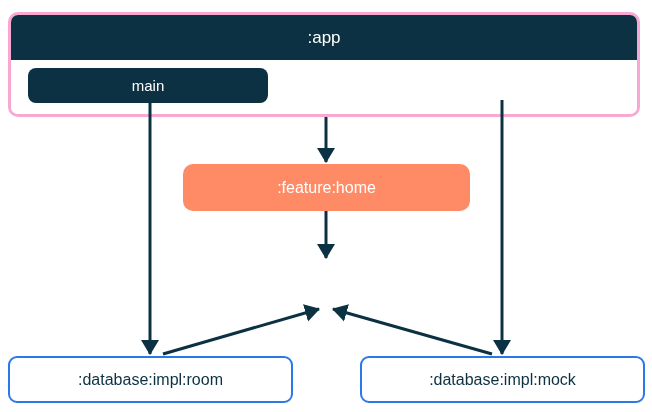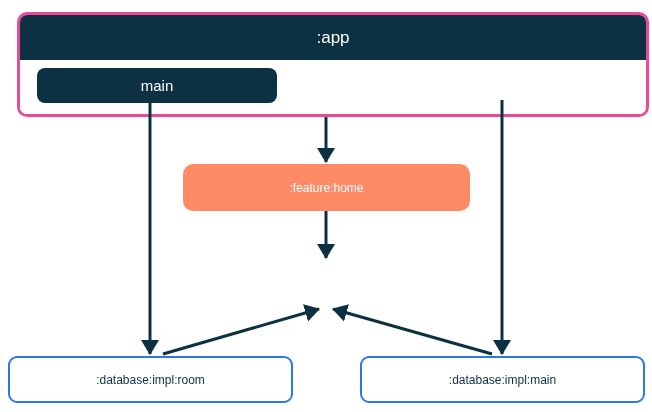--- a/index.html
+++ b/index.html
@@ -11,23 +11,23 @@
   .stage {
     position: relative;
     width: 652px;
     height: 412px;
     background: #FFFFFF;
     overflow: hidden;
   }
   
   .app-container {
     position: absolute;
-    left: 17px; top: 12px;
+    left: 8px; top: 12px;
     width: 626px; height: 99px;
-    border: 3px solid #ec4899;
+    border: 3px solid #f9a8d4;
     border-radius: 10px;
     background: #FFFFFF;
     overflow: hidden;
   }
   .app-header {
     height: 45px;
     display: flex;
     align-items: center;
     justify-content: center;
     font-size: 17px;
@@ -48,21 +48,21 @@
     font-size: 15px;
   }
   .chip-main { left: 17px; justify-content: center; }
   .chip-android-test { left: 369px; }
   
   .node {
     position: absolute;
     display: flex;
     align-items: center;
     justify-content: center;
-    font-size: 12px;
+    font-size: 16px;
     border-radius: 10px;
     box-sizing: border-box;
   }
   .node-feature-home { left: 183px; top: 164px; width: 287px; height: 47px; }
   .node-database-api { left: 183px; top: 260px; width: 287px; height: 47px; }
   .node-impl {
     width: 285px; height: 47px;
     border-width: 2px;
     border-style: solid;
     border-radius: 9px;
@@ -100,21 +100,21 @@
   <div class="node node-feature-home" style="background-color: rgb(255, 138, 102); color: rgb(255, 255, 255);">
     <span>:feature:home</span>
   </div>
 
 
   <div class="node node-impl node-impl-room" style="border-color: rgb(41, 121, 234); color: rgb(12, 49, 67); background-color: rgb(255, 255, 255);">
     <span>:database:impl:room</span>
   </div>
 
   <div class="node node-impl node-impl-mock" style="border-color: rgb(41, 121, 234); color: rgb(12, 49, 67); background-color: rgb(255, 255, 255);">
-    <span>:database:impl:main</span>
+    <span>:database:impl:mock</span>
   </div>
 
   <svg class="edges-layer" viewBox="0 0 652 412" xmlns="http://www.w3.org/2000/svg">
     <defs>
       <marker id="ah" markerUnits="userSpaceOnUse" markerWidth="16" markerHeight="20" refX="14" refY="10" orient="auto">
         <path d="M0,1 L15,10 L0,19 Z" style="fill: rgb(12, 49, 67);"></path>
       </marker>
     </defs>
     <path class="edge" d="M326,117 L326,162" marker-end="url(#ah)" style="stroke: rgb(12, 49, 67);"></path>
     <path class="edge" d="M326,211 L326,258" marker-end="url(#ah)" style="stroke: rgb(12, 49, 67);"></path>

